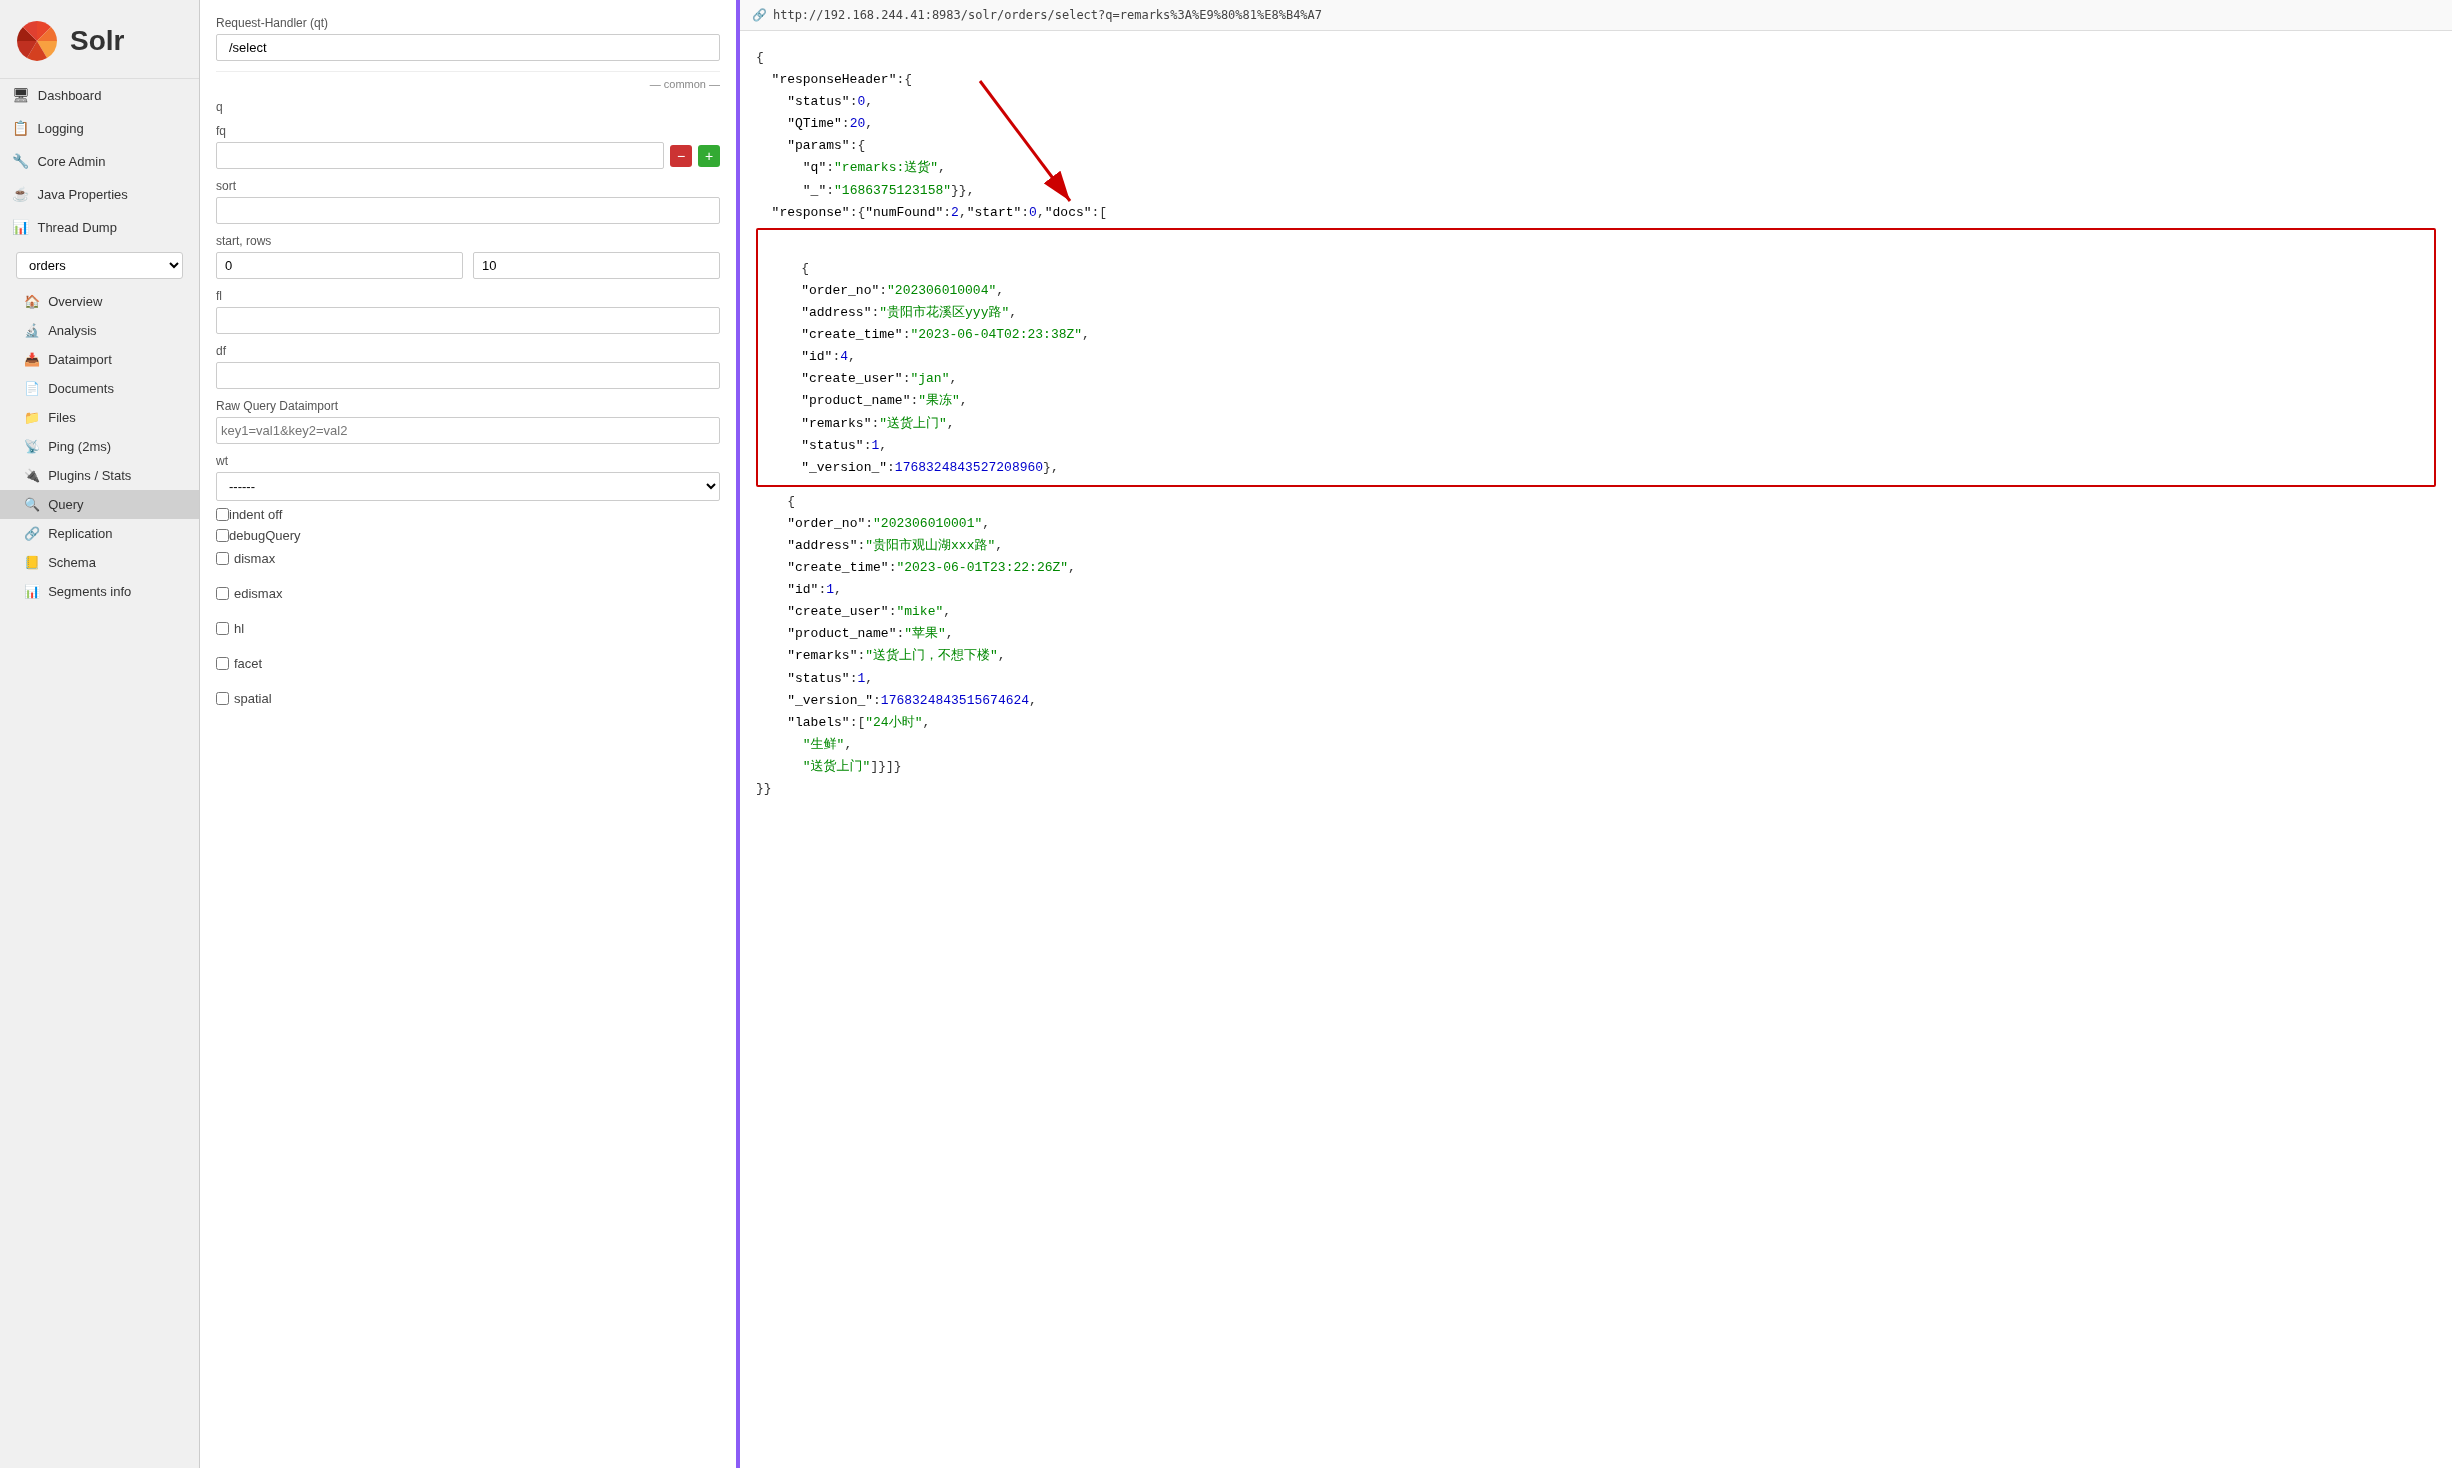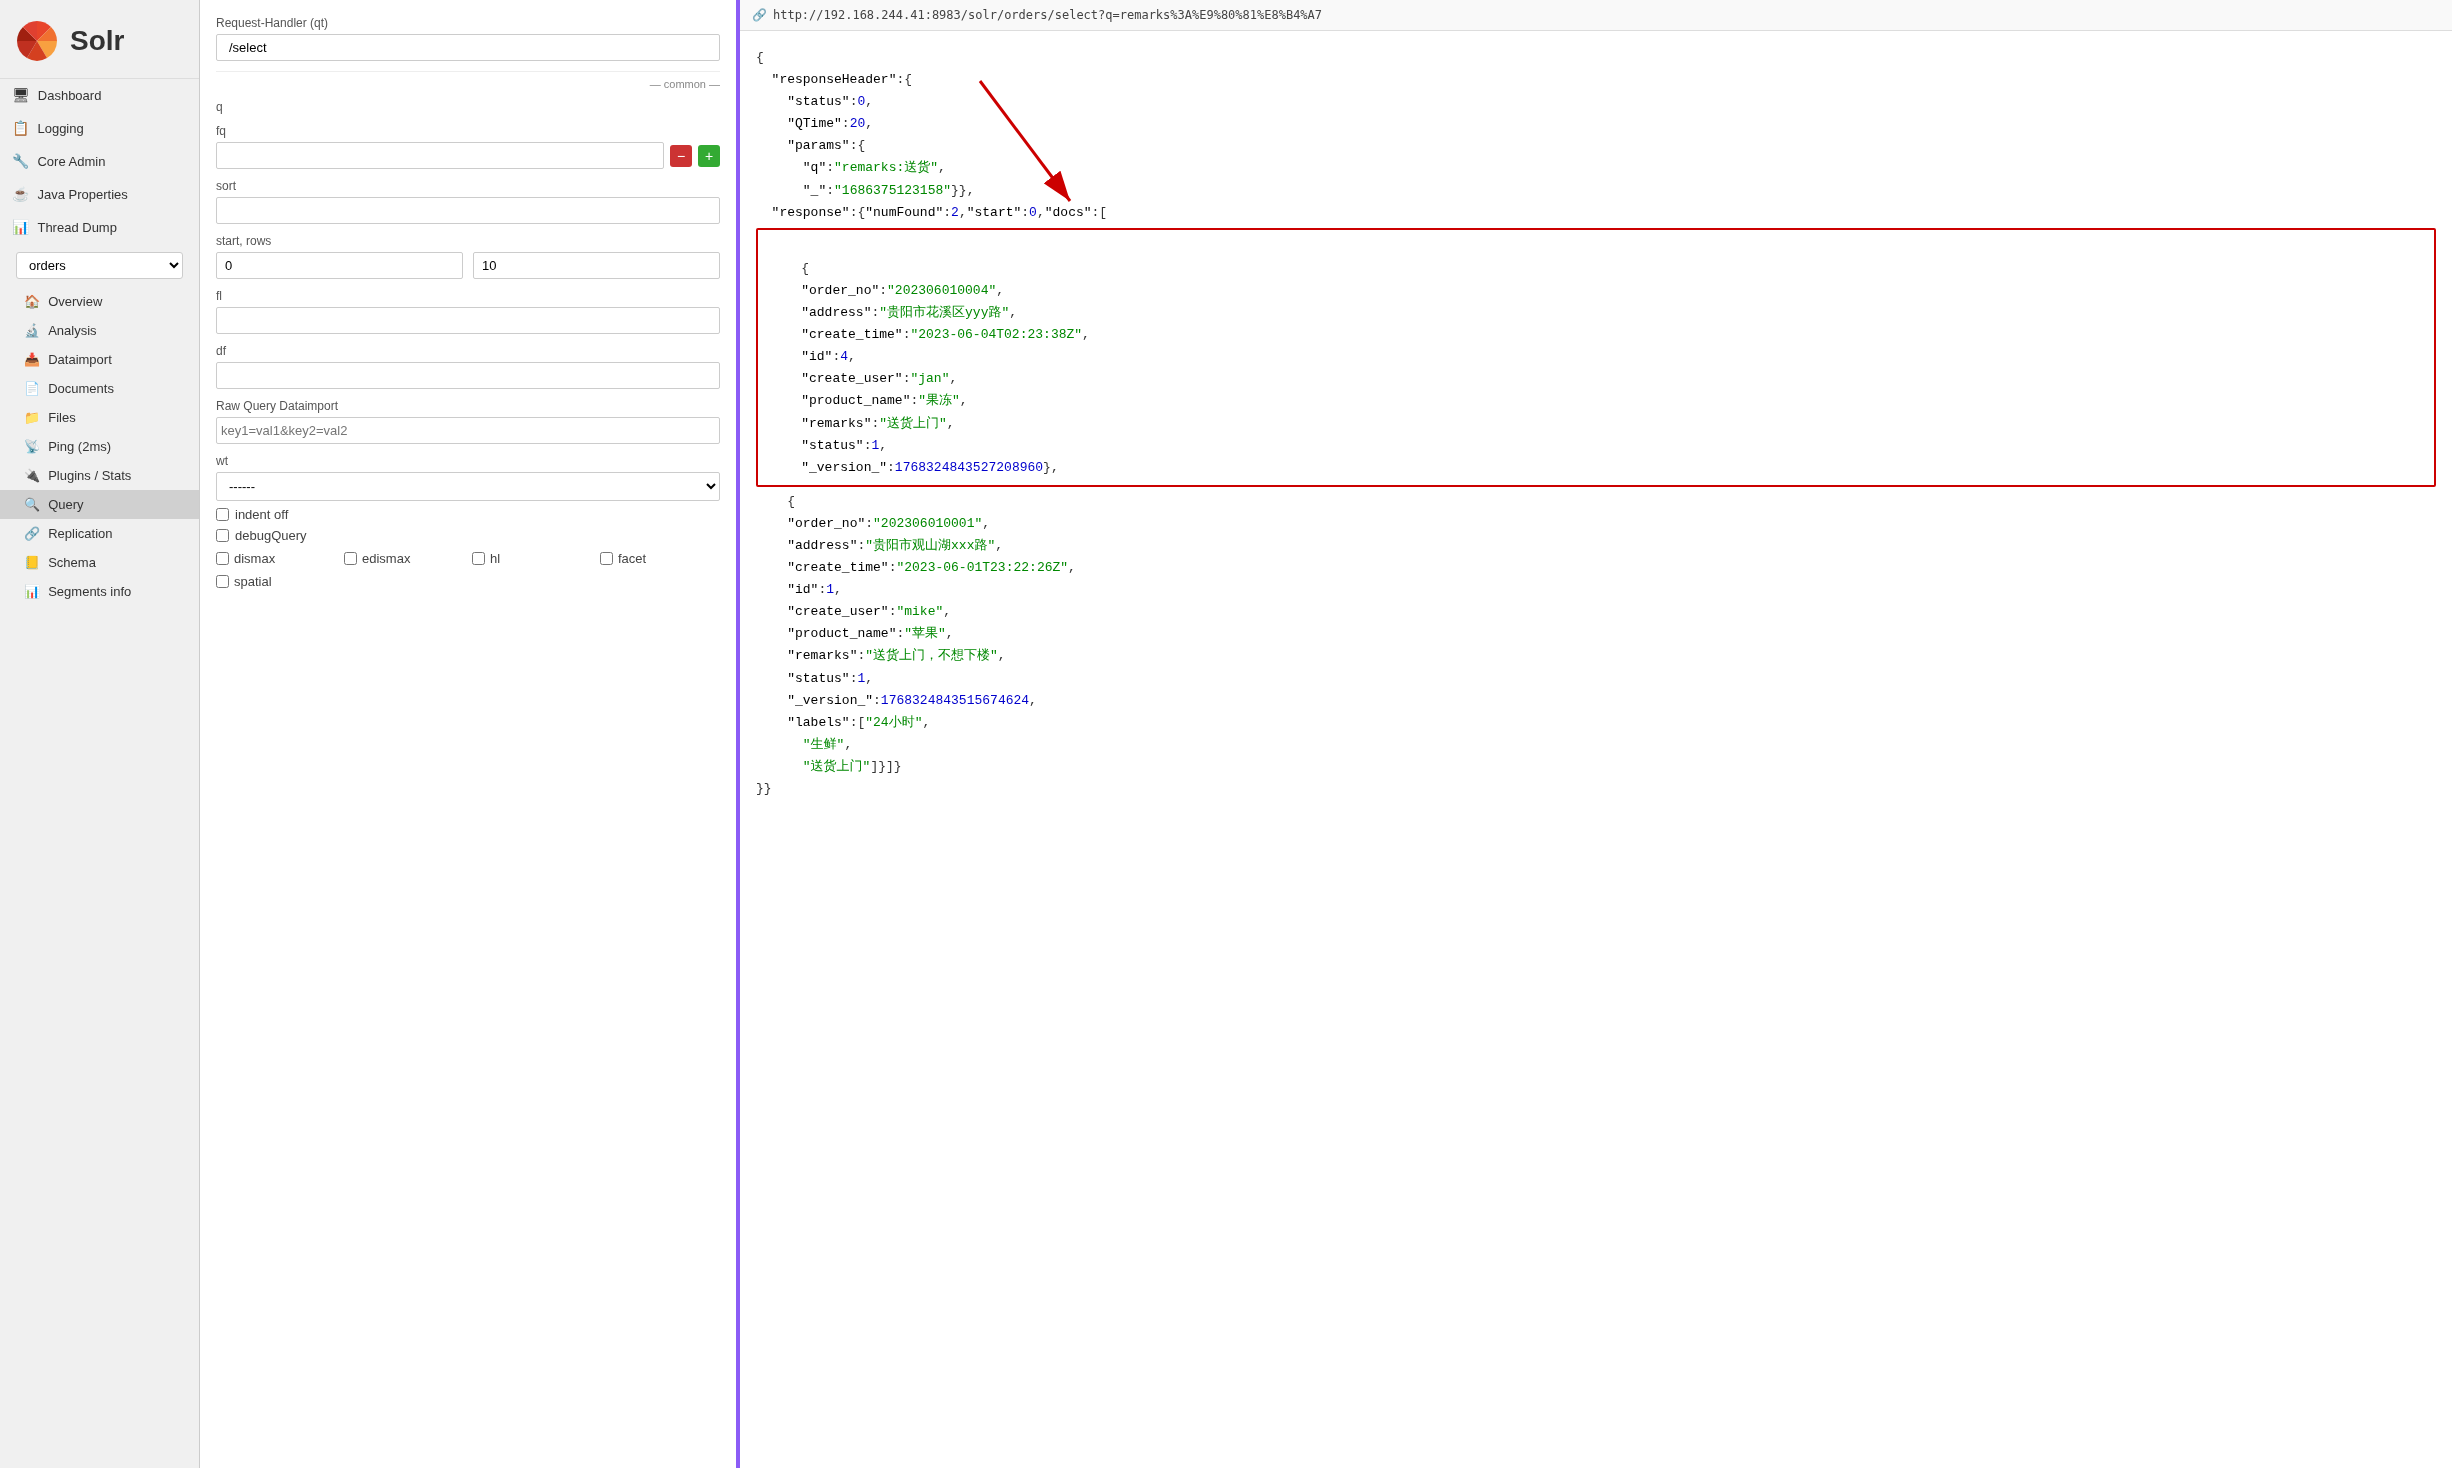--- a/index.html
+++ b/index.html
@@ -183,29 +183,28 @@
       padding: 5px 8px;
       border: 1px solid #ccc;
       border-radius: 2px;
       font-size: 13px;
       background: white;
     }
 
     .checkbox-row {
       display: flex;
       align-items: center;
-      gap: 6px;
       margin-top: 6px;
     }
     .checkbox-row label { font-size: 13px; color: #444; cursor: pointer; }
 
     .checkbox-grid {
       display: grid;
-      grid-template-columns: 1fr 1fr 1fr 1fr;
-      gap: 8px;
+      grid-template-columns: 1fr;
+      gap: 20px;
       margin-top: 8px;
     }
     .checkbox-item {
       display: flex;
       align-items: center;
       gap: 5px;
     }
     .checkbox-item label { font-size: 13px; color: #444; cursor: pointer; }
 
     

